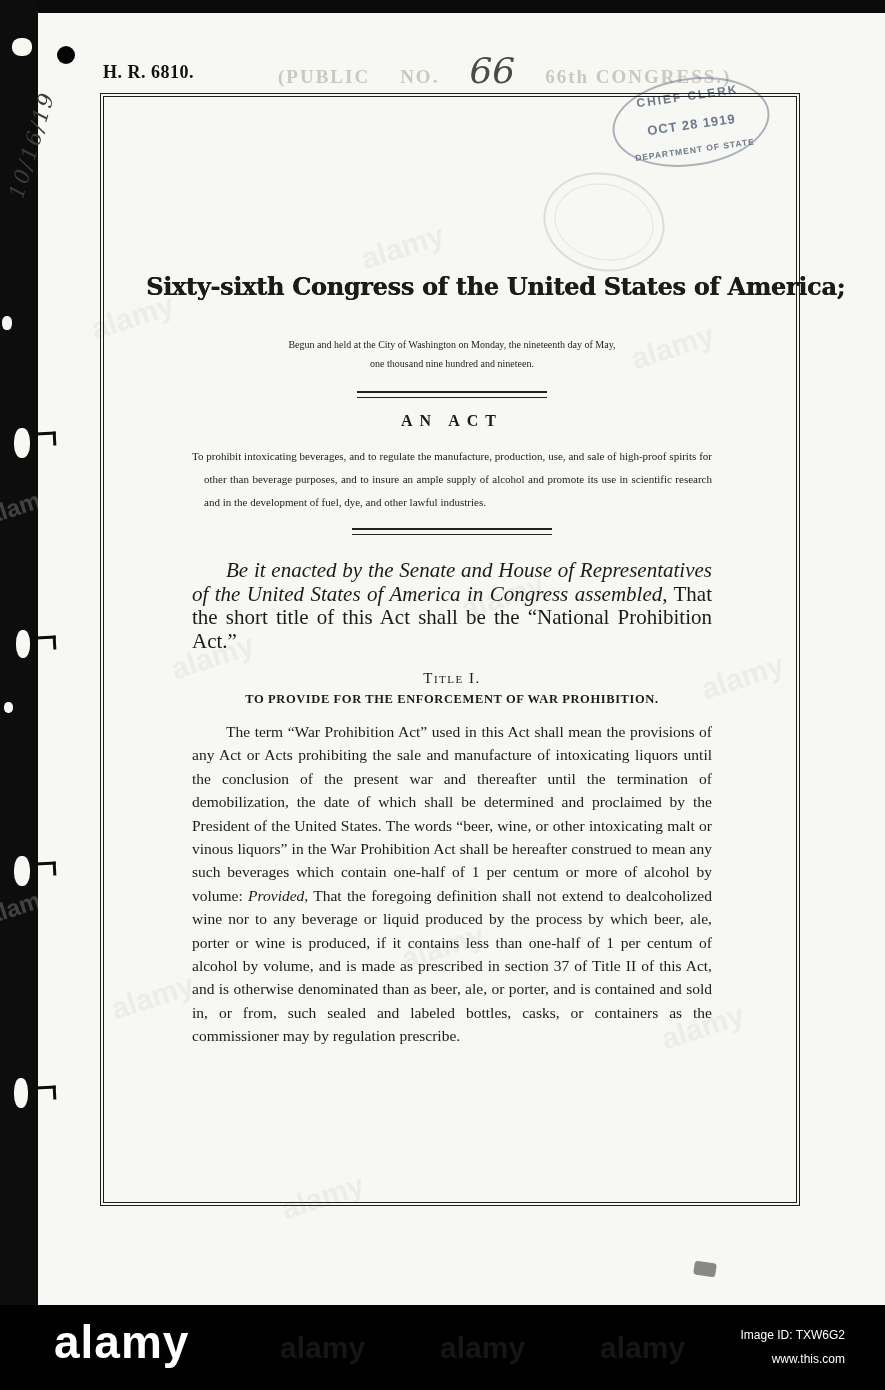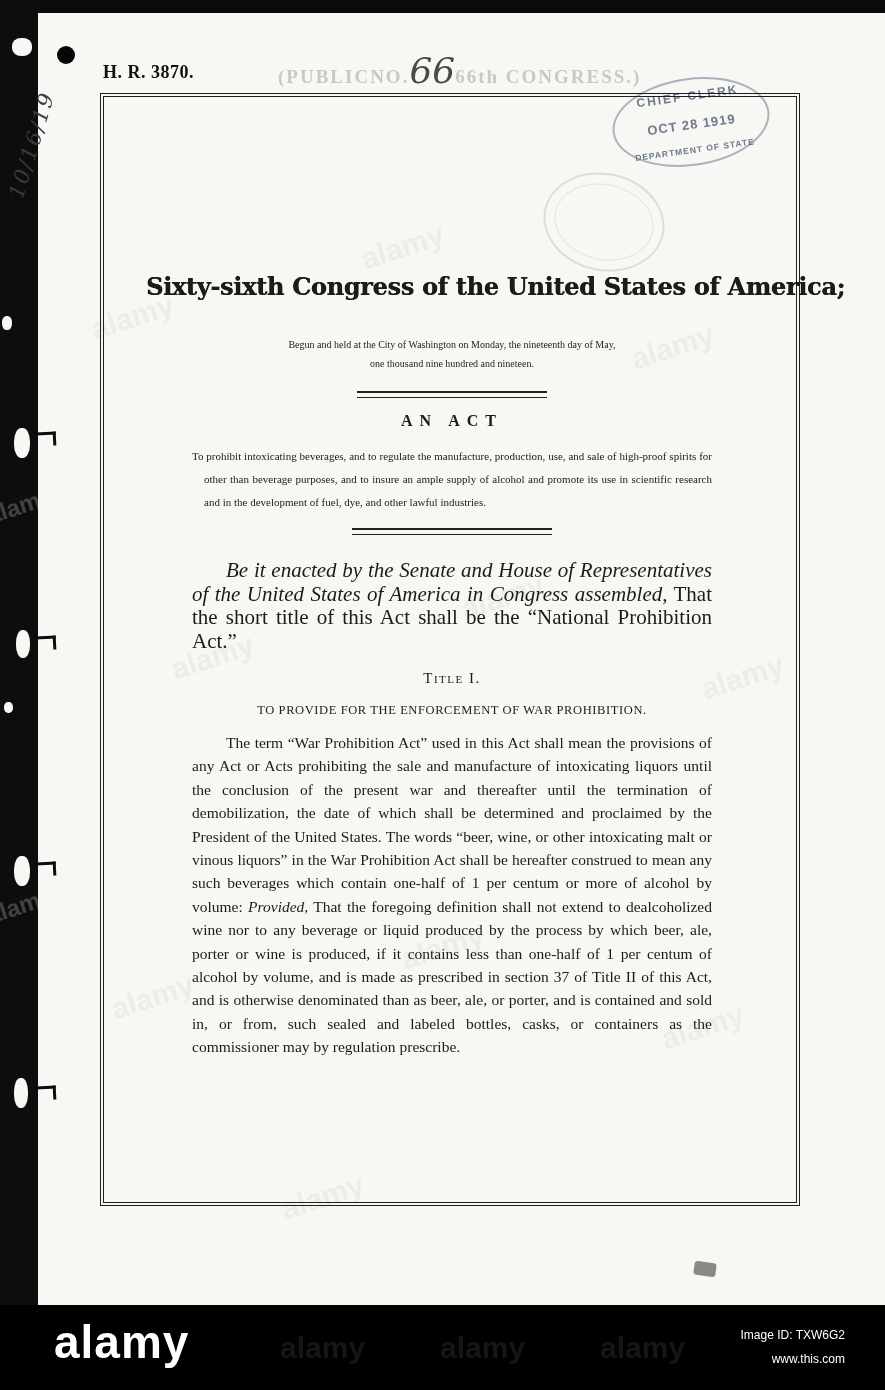--- a/index.html
+++ b/index.html
@@ -14,21 +14,21 @@
             font-weight:bold;font-size:24px;transform:rotate(-18deg);}
   .fastener{position:absolute;left:36px;width:17px;height:11px;
             border-top:3px solid #0c0c0c;border-right:3px solid #0c0c0c;transform:rotate(-3deg);}
   .hole{position:absolute;left:57px;top:46px;width:18px;height:18px;border-radius:50%;background:#050505;}
 
   
   .handwritten-date{position:absolute;left:-33px;top:133px;width:130px;text-align:center;
         transform:rotate(-73deg);font-family:"DejaVu Serif",serif;font-style:italic;
         font-size:21px;color:#3c3c3c;letter-spacing:2px;}
   .bill{position:absolute;left:103px;top:62px;font-size:18px;font-weight:bold;letter-spacing:.5px;color:#101010;}
-  .public-line{position:absolute;left:278px;top:66px;display:flex;align-items:flex-start;
+  .public-line{position:absolute;left:278px;top:66px;display:flex;align-items:flex-start;gap:30px;
         color:#c9c9c0;font-size:19px;letter-spacing:2px;font-weight:bold;}
   .hand66{position:relative;top:-16px;font-family:"DejaVu Serif",serif;font-style:italic;
         font-size:36px;color:#4a4a46;font-weight:normal;letter-spacing:0;}
 
   
   .stamp-cc{position:absolute;left:612px;top:78px;width:158px;height:88px;border:2px solid rgba(96,110,130,.5);
         border-radius:50%;transform:rotate(-8deg);color:rgba(86,100,122,.85);
         font-family:"Liberation Sans",sans-serif;font-weight:bold;text-align:center;
         display:flex;flex-direction:column;justify-content:space-between;box-sizing:border-box;
         padding:9px 4px;}
@@ -50,21 +50,21 @@
         font-size:20px;text-shadow:.3px 0 #1b1b1b;}
   .begun{margin-top:34px;text-align:center;font-size:10px;line-height:19px;color:#1c1c1c;}
   .rule{width:190px;margin:18px auto 0;height:4px;border-top:2px solid #222;border-bottom:1px solid #222;}
   .anact{margin-top:14px;text-align:center;font-size:16px;font-weight:bold;letter-spacing:7px;}
   .preamble{margin-top:15px;font-size:11px;line-height:23px;text-align:justify;
         padding-left:12px;text-indent:-12px;}
   .rule2{width:200px;margin:14px auto 0;height:4px;border-top:2px solid #222;border-bottom:1px solid #222;}
   .enacting{margin-top:24px;font-size:21px;line-height:23.5px;text-align:justify;text-indent:34px;}
   .italic{font-style:italic;}
   .title1{margin-top:17px;text-align:center;font-size:15px;font-variant:small-caps;letter-spacing:1.5px;}
-  .subhead{margin-top:16px;text-align:center;font-size:12.5px;font-weight:normal;letter-spacing:.6px;}
+  .subhead{margin-top:5px;text-align:center;font-size:12.5px;font-weight:bold;letter-spacing:.6px;}
   .bodytext{margin-top:13px;font-size:15.5px;line-height:23.4px;text-align:justify;text-indent:34px;}
 
   .smudge{position:absolute;left:694px;top:1262px;width:22px;height:14px;background:rgba(45,45,45,.55);
         border-radius:3px;transform:rotate(8deg);}
 
   
   .wm-layer{position:absolute;left:0;top:0;width:885px;height:1305px;pointer-events:none;}
   .wm{position:absolute;color:rgba(100,100,100,.07);font-family:"Liberation Sans",sans-serif;
         font-weight:bold;font-size:30px;transform:rotate(-18deg);}
 
@@ -96,21 +96,21 @@
 
   <div class="fastener" style="top:432px;"></div>
   <div class="fastener" style="top:636px;"></div>
   <div class="fastener" style="top:862px;"></div>
   <div class="fastener" style="top:1086px;"></div>
 
   <div class="hole"></div>
 
   <div class="handwritten-date">10/16/19</div>
 
-  <div class="bill">H. R. 3870.</div>
+  <div class="bill">H. R. 6810.</div>
 
   <div class="public-line">
     <span>(PUBLIC</span>
     <span>NO.</span>
     <span class="hand66">66</span>
     <span>66th CONGRESS.)</span>
   </div>
 
   <div class="stamp-cc">
     <div class="cc-l1">CHIEF CLERK</div>

